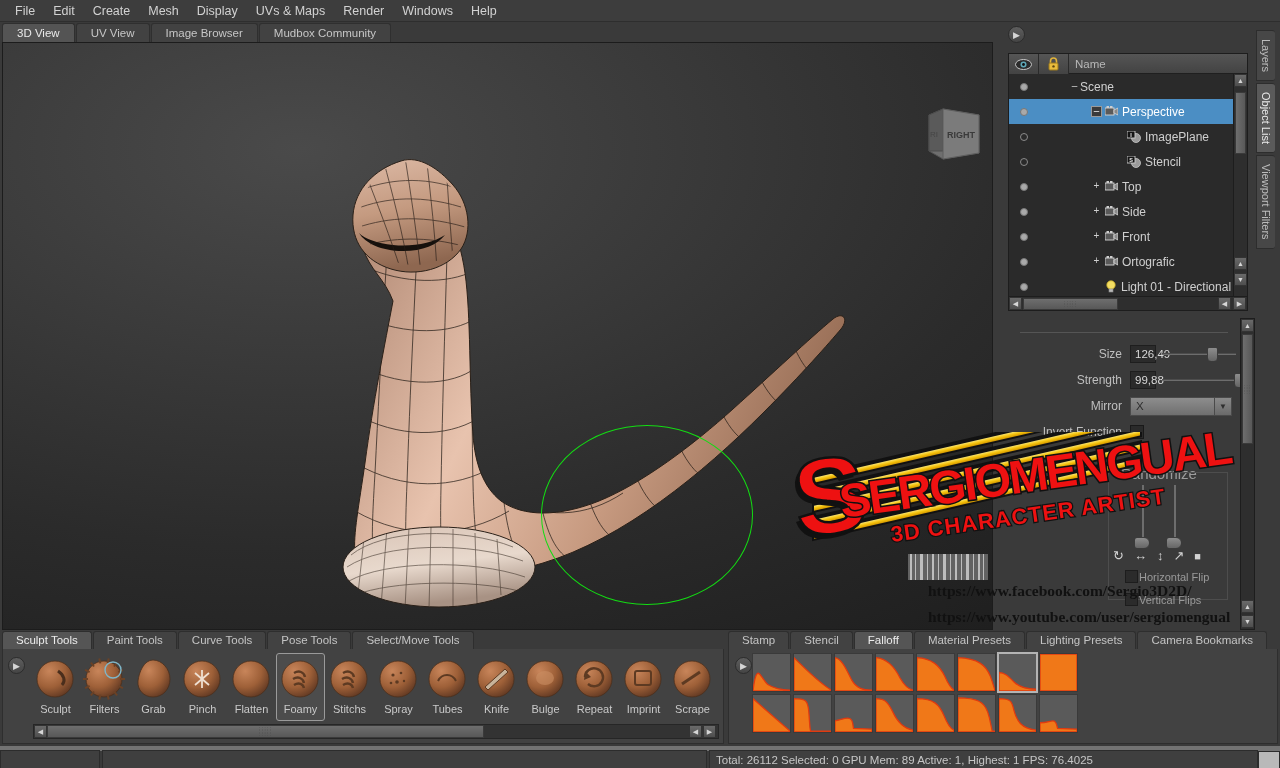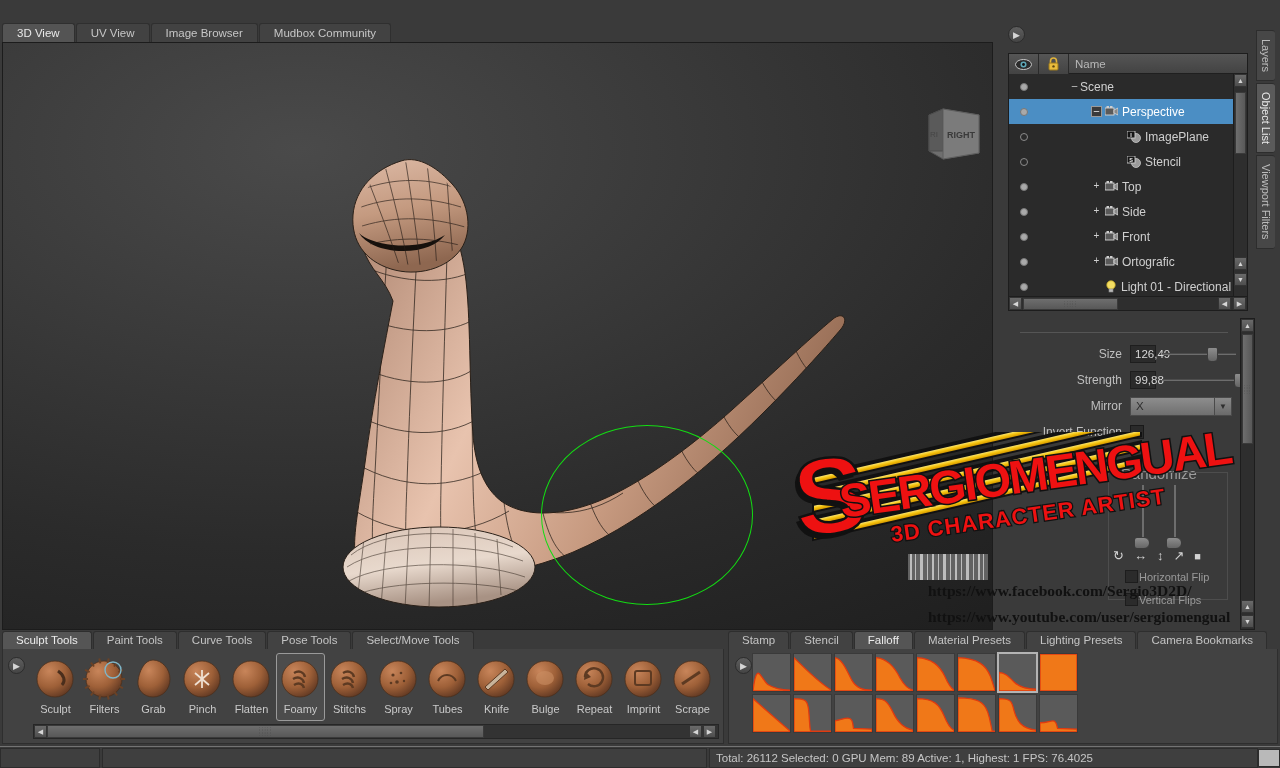--- a/index.html
+++ b/index.html
@@ -282,39 +282,50 @@
   }
   .fcell {
     width: 39px; height: 39px; background: #5a5a5a; border: 1px solid #3a3a3a;
     cursor: pointer; position: relative; overflow: hidden;
   }
   .fcell.sel { outline: 2px solid #b4b4b4; outline-offset: -1px; z-index: 2; }
 
   
   .statusbar {
     position: absolute; left: 0; top: 746px; width: 1280px; height: 22px;
-    background: #3a3a3a; border-top: 1px solid #737373; display: flex; align-items: center;
+    background: #3a3a3a; border-top: 5px solid #737373; display: flex; align-items: center;
   }
   .sbcell {
     height: 20px; border: 1px solid #2c2c2c; background: #3f3f3f; margin-right: 2px;
   }
   .sbStats {
     height: 20px; background: #3f3f3f; border: 1px solid #2c2c2c;
     display: flex; align-items: center; padding: 0 6px;
     color: #c6c6c6; font-size: 11.5px; white-space: nowrap;
   }
   .sbSwatch {
     width: 22px; height: 18px; background: #b9b9b9; border: 1px solid #2c2c2c;
   }
 </style>
 </head>
 <body>
 
 <div id="app">
 
+  <div class="menubar" id="menubar">
+      <div class="mi">File</div>
+      <div class="mi">Edit</div>
+      <div class="mi">Create</div>
+      <div class="mi">Mesh</div>
+      <div class="mi">Display</div>
+      <div class="mi">UVs &amp; Maps</div>
+      <div class="mi">Render</div>
+      <div class="mi">Windows</div>
+      <div class="mi">Help</div>
+    </div>
 
   <div class="topTabs" id="topTabs">
       <div class="tab active">3D View</div>
       <div class="tab">UV View</div>
       <div class="tab">Image Browser</div>
       <div class="tab">Mudbox Community</div>
     </div>
 
   <div class="viewport">
     <svg class="seal-svg" width="991" height="588" viewBox="0 0 991 588">

